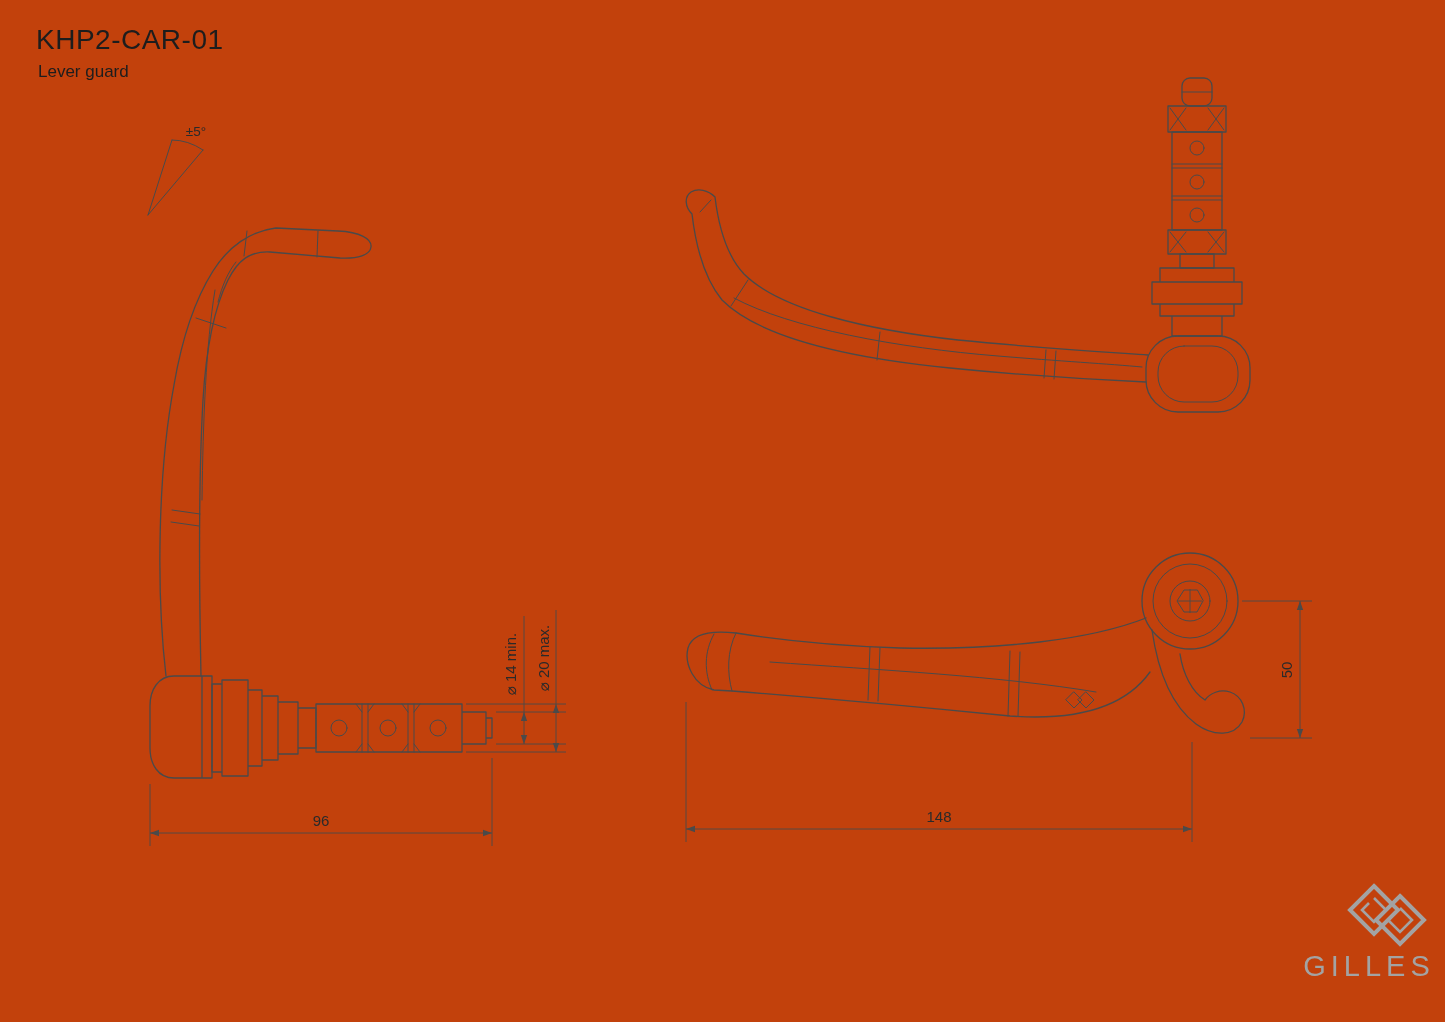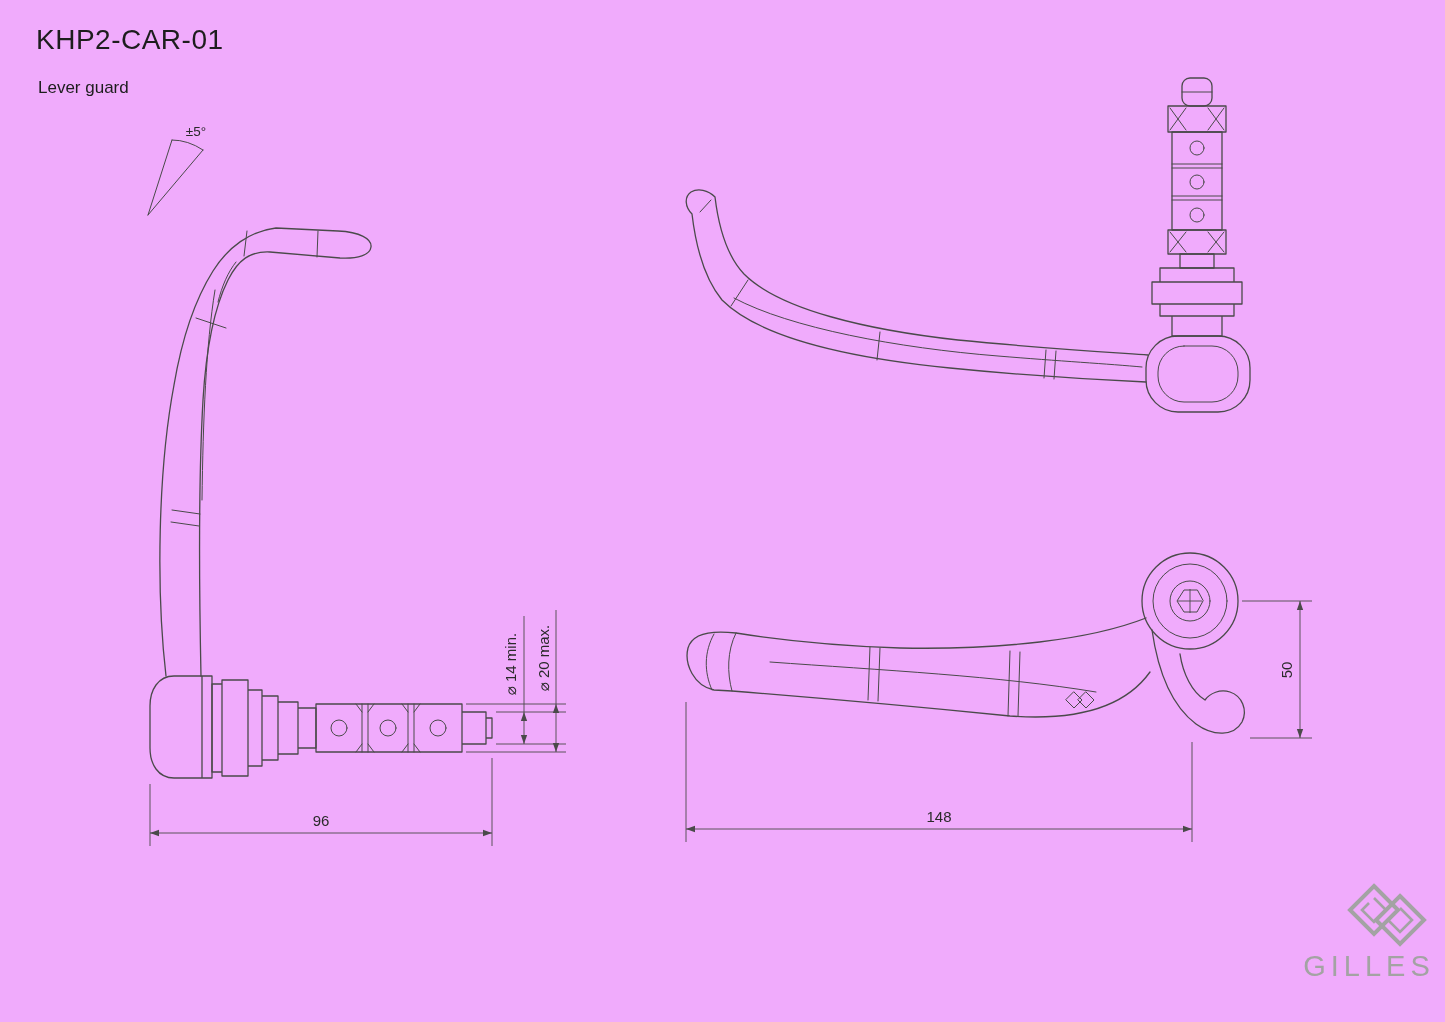--- a/index.html
+++ b/index.html
@@ -1,21 +1,21 @@
 <!DOCTYPE html>
 <html><head>
 <meta charset="utf-8">
 <style>
   html,body{margin:0;padding:0;background:#ffffff;}
   .canvas{
-    position:relative;width:1445px;height:1022px;background:#f0abfc;
+    position:relative;width:1445px;height:1022px;background:#c2410c;
     font-family:"Liberation Sans",sans-serif;overflow:hidden;
   }
   .title{position:absolute;left:36px;top:24px;font-size:28px;color:#1d1d1d;letter-spacing:.5px;}
-  .subtitle{position:absolute;left:38px;top:78px;font-size:17px;color:#1d1d1d;}
+  .subtitle{position:absolute;left:38px;top:62px;font-size:17px;color:#1d1d1d;}
   .drawing-svg{position:absolute;left:0;top:0;}
   .part{fill:none;stroke:#4a4a4a;stroke-width:1.3;stroke-linecap:round;stroke-linejoin:round;}
   .thin{fill:none;stroke:#4a4a4a;stroke-width:1;stroke-linecap:round;stroke-linejoin:round;}
   .dim{fill:none;stroke:#4a4a4a;stroke-width:0.9;}
   .dimtext{fill:#2a2a2a;font-size:15px;font-family:"Liberation Sans",sans-serif;}
   .angletext{fill:#2a2a2a;font-size:13.5px;font-family:"Liberation Sans",sans-serif;}
   .brandtext{fill:#a3a3a3;font-size:29px;letter-spacing:5px;font-family:"Liberation Sans",sans-serif;}
   .brandmark{fill:none;stroke:#a3a3a3;stroke-width:4;stroke-linejoin:miter;}
   .brandmark-inner{fill:none;stroke:#a3a3a3;stroke-width:2.6;stroke-linejoin:miter;}
 </style>

